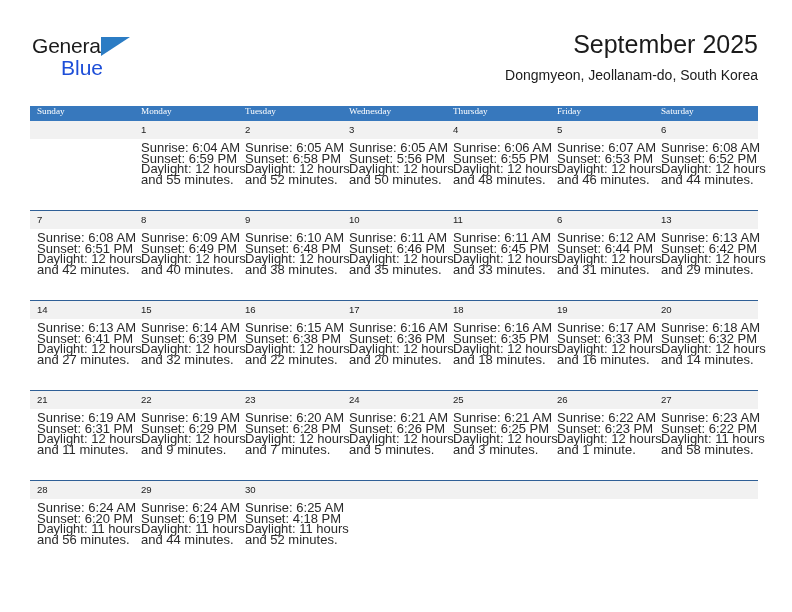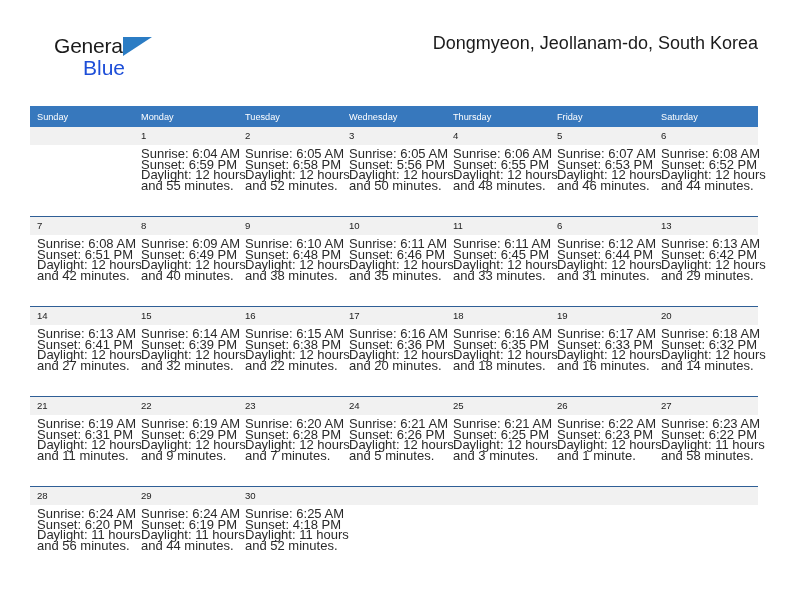--- a/index.html
+++ b/index.html
@@ -27,21 +27,20 @@
     top: 28px;
     width: 728px;
     height: 70px;
   }
   .logo {
     position: absolute;
     left: 2px;
     top: 6px;
     width: 130px;
     height: 52px;
-    margin-left: 22px;
   }
   .logo-general {
     position: absolute;
     left: 0;
     top: 0;
     font-size: 21px;
     letter-spacing: -0.2px;
     color: #1b1b1b;
     font-family: "Liberation Sans", sans-serif;
     line-height: 24px;
@@ -71,21 +70,21 @@
     top: 0;
     text-align: right;
   }
   .cal-title {
     font-size: 25px;
     color: #1b1b1b;
     line-height: 32px;
     white-space: nowrap;
   }
   .cal-subtitle {
-    font-size: 18px;
+    font-size: 14px;
     color: #1b1b1b;
     line-height: 20px;
     margin-top: 5px;
     white-space: nowrap;
   }
 
   
   .calendar {
     position: absolute;
     left: 30px;
@@ -93,23 +92,24 @@
     width: 728px;
     border-collapse: collapse;
     table-layout: fixed;
   }
   .calendar th {
     background: #3778bd;
     color: #ffffff;
     font-size: 9.2px;
     font-weight: normal;
     text-align: left;
-    padding: 6px 0 5px 7px;
+    padding: 0 0 5px 7px;
     height: 10px;
     border: none;
+    font-family: Liberation Serif, serif;
   }
   .calendar td {
     vertical-align: top;
     padding: 0;
     border: none;
     width: 104px;
     height: 89px;
     background: #ffffff;
   }
   .calendar tr.week-row td {
@@ -152,20 +152,21 @@
 
   <div class="header">
 
     <div class="logo">
       <span class="logo-general">General</span>
       <span class="logo-tri"></span>
       <span class="logo-blue">Blue</span>
     </div>
 
     <div class="title-block">
+      <div class="cal-title">September 2025</div>
       <div class="cal-subtitle">Dongmyeon, Jeollanam-do, South Korea</div>
     </div>
 
   </div>
 
   <table class="calendar">
     <thead>
       <tr>
         <th>Sunday</th>
         <th>Monday</th>

